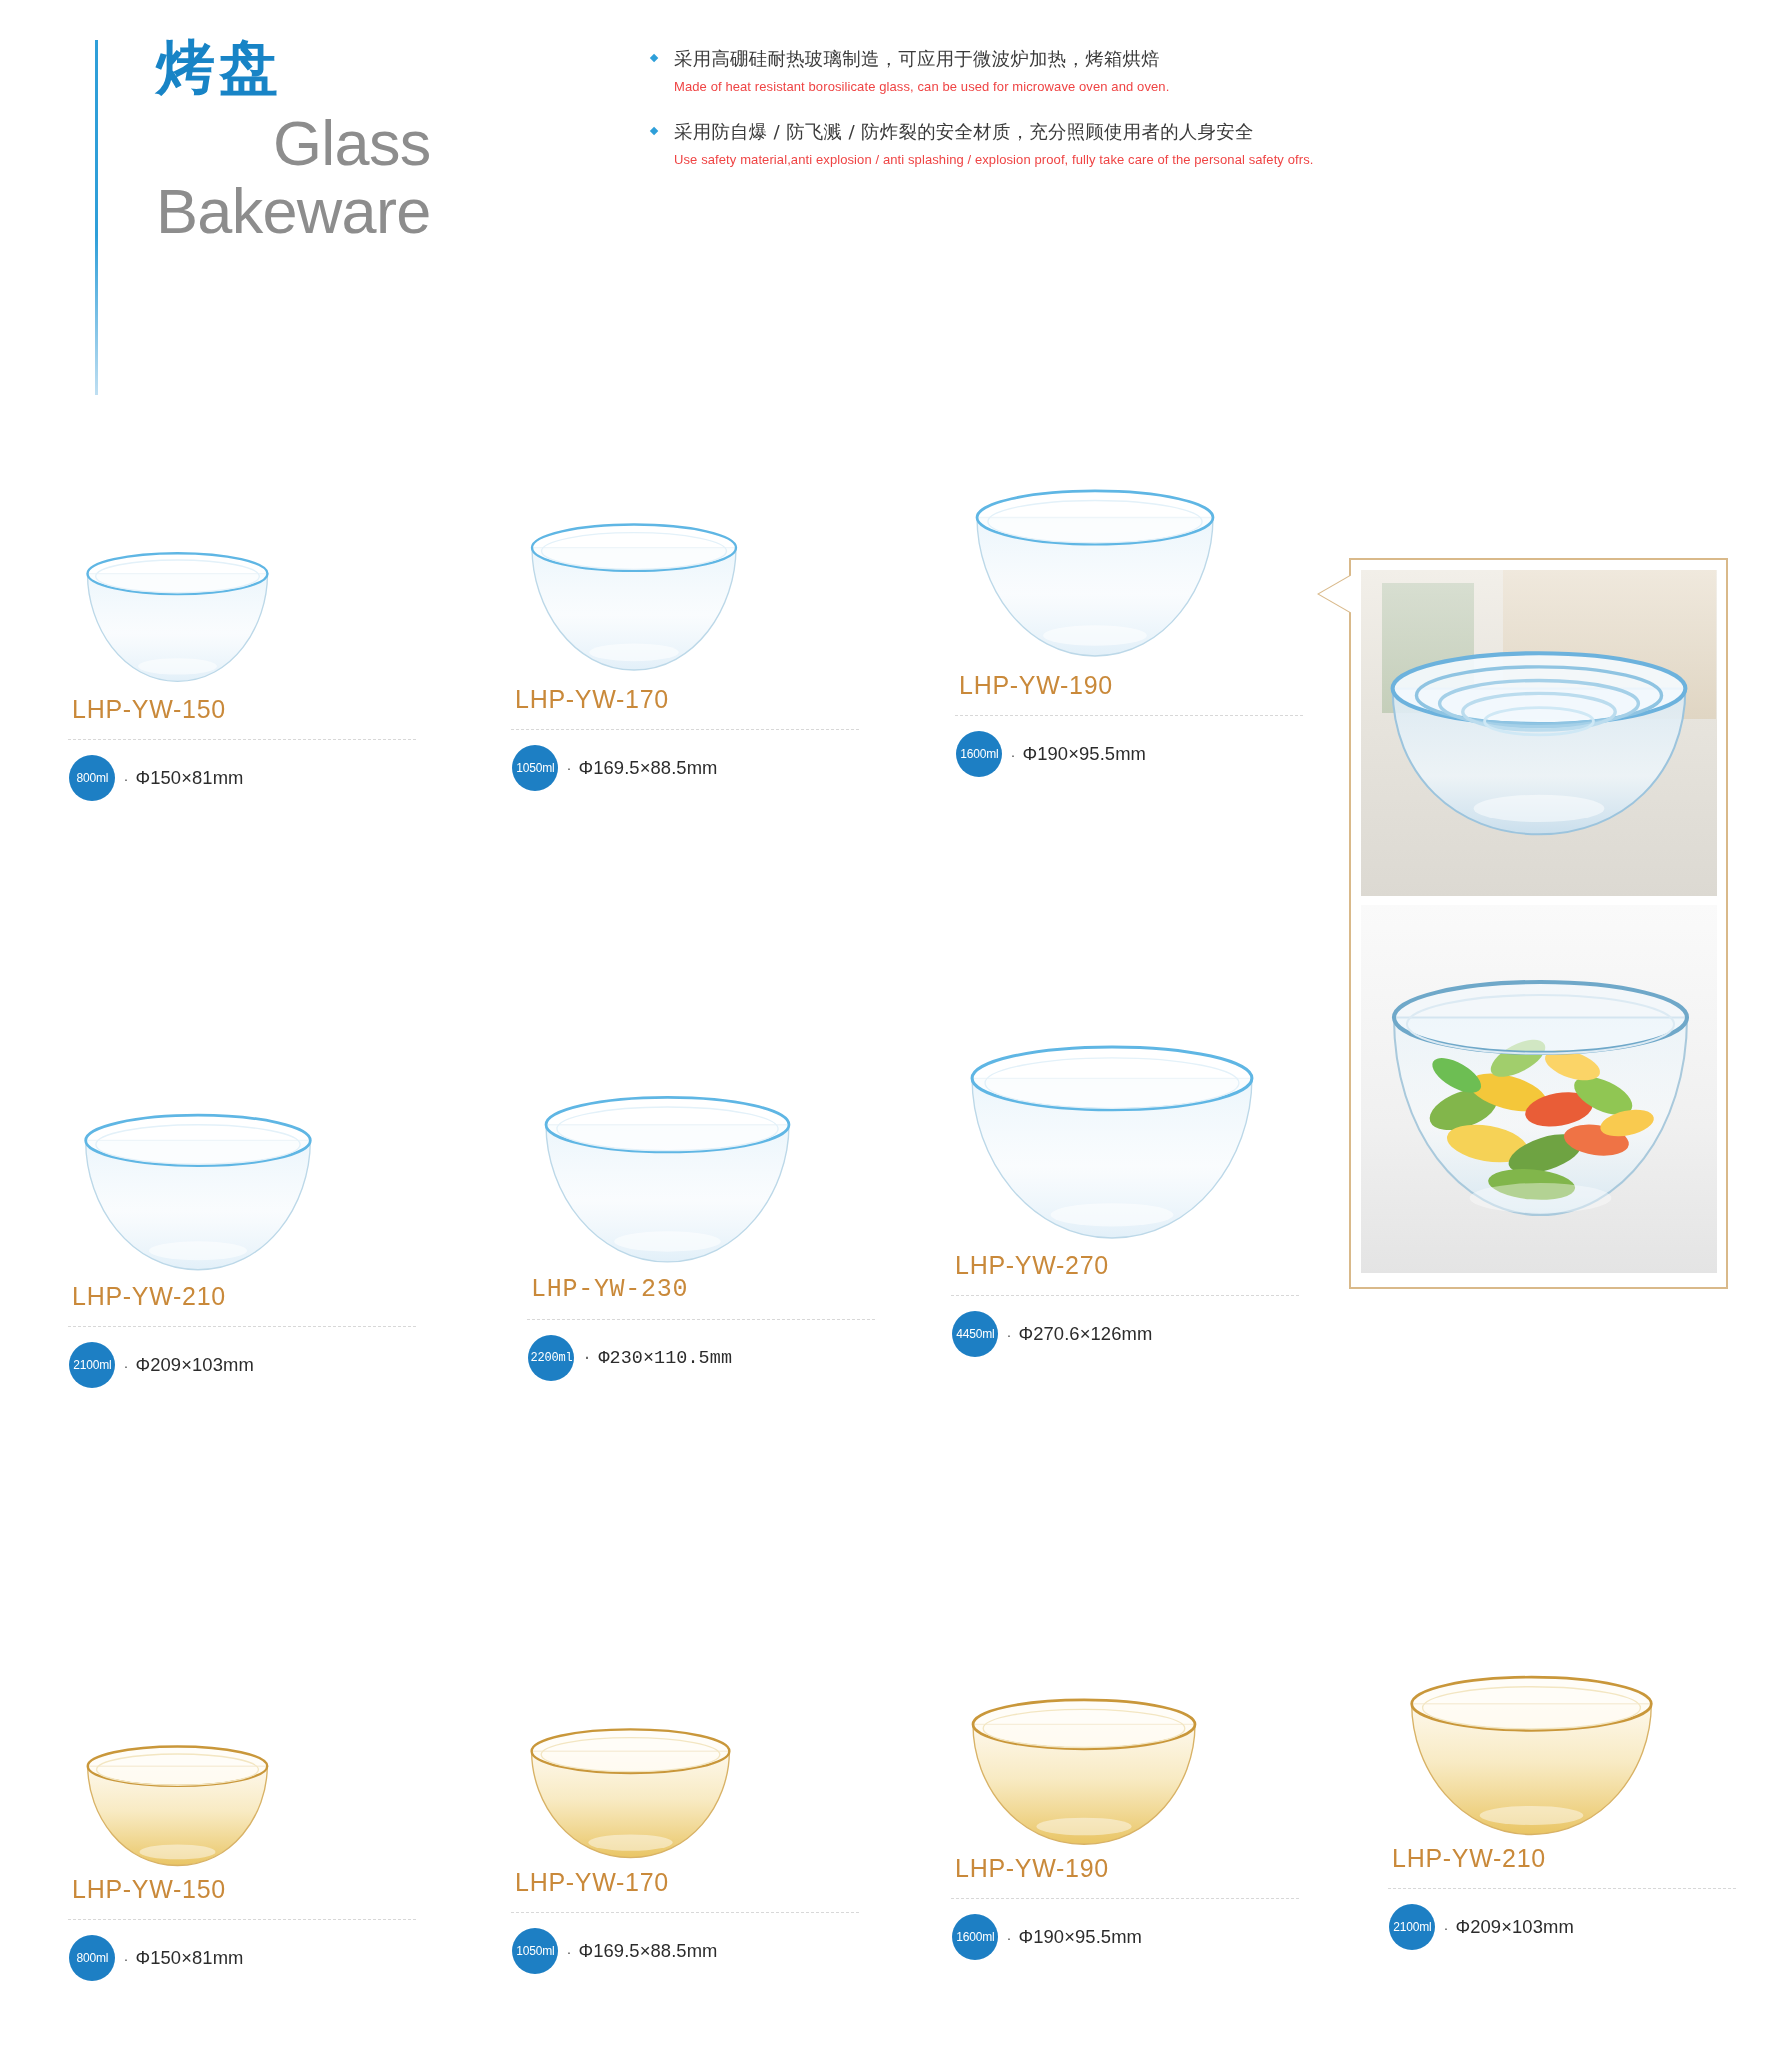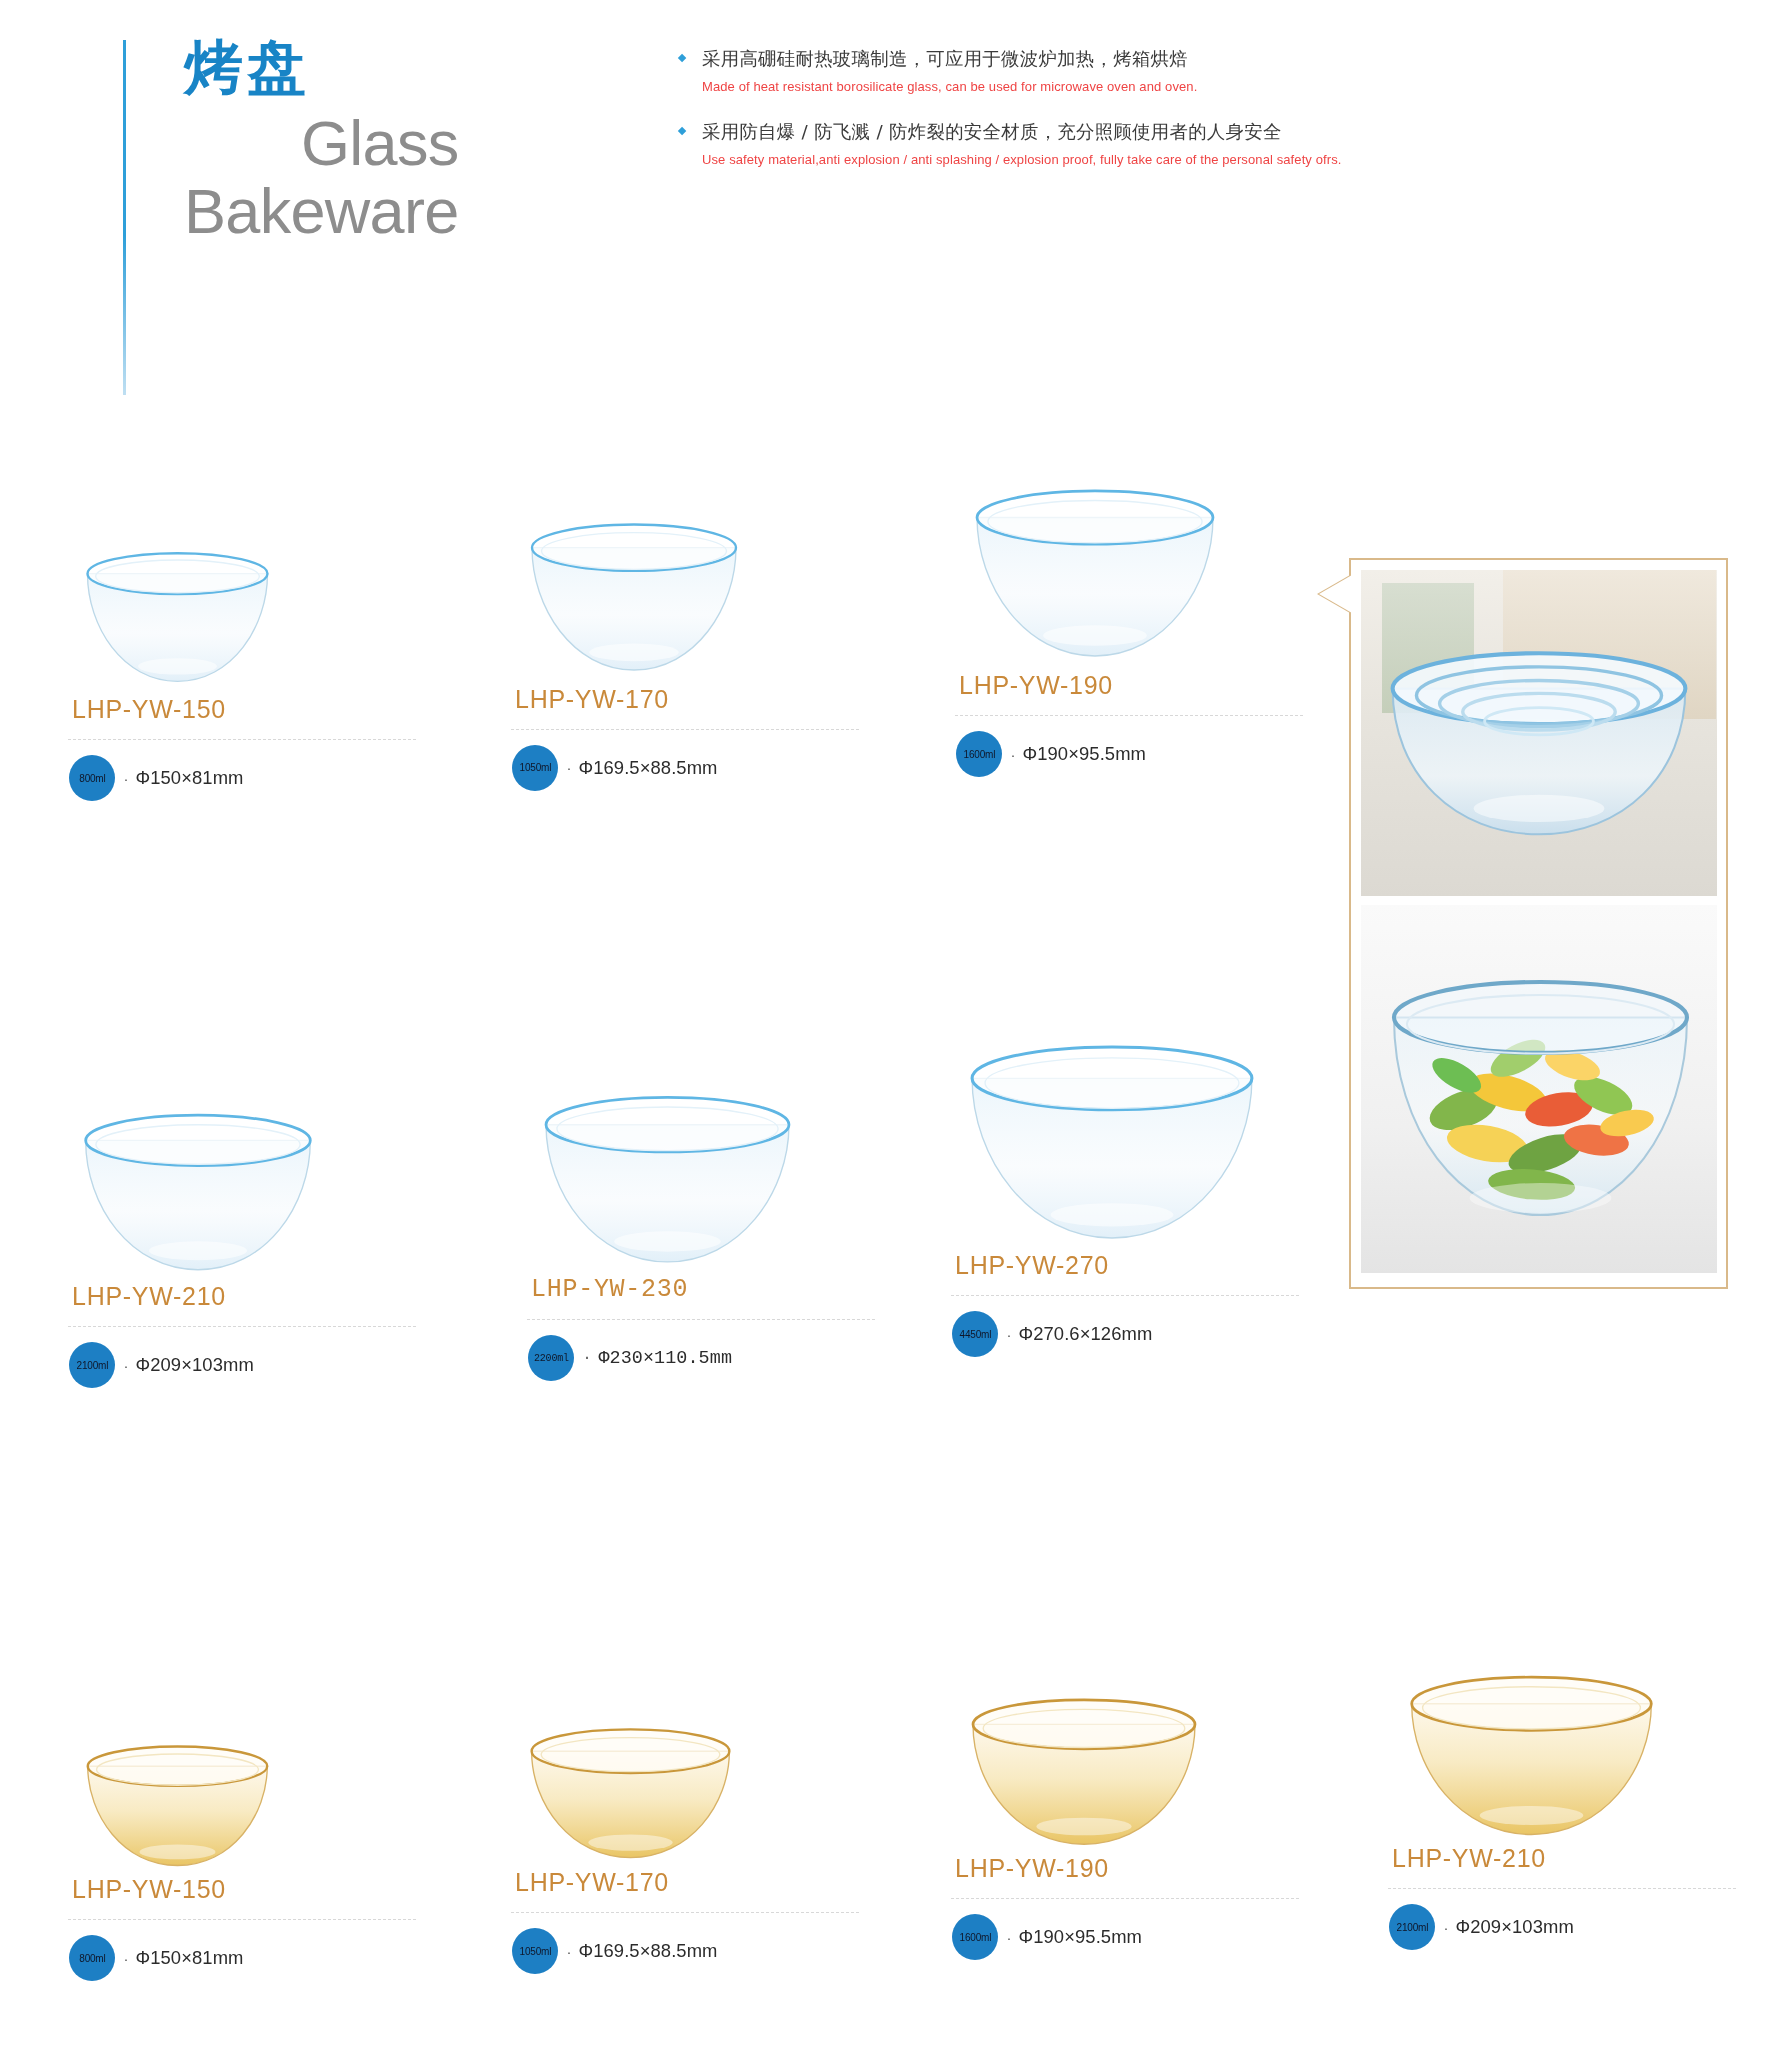--- a/index.html
+++ b/index.html
@@ -15,21 +15,20 @@
     position: relative;
     overflow: hidden;
   }
 
   
   .header {
     position: relative;
     padding: 38px 0 0 0;
     height: 382px;
     box-sizing: border-box;
-    margin-left: 28px;
   }
   .title-block {
     position: absolute;
     left: 95px;
     top: 34px;
     padding-left: 61px;
   }
   .title-rule {
     position: absolute;
     left: 0;
@@ -128,25 +127,25 @@
     margin-top: 15px;
     display: flex;
     align-items: center;
     padding-left: 1.4px;
   }
   .cap {
     width: 46px;
     height: 46px;
     border-radius: 50%;
     background: #1d7fc4;
-    color: #0f172a;
+    color: #ffffff;
     display: flex;
     align-items: center;
     justify-content: center;
-    font-size: 10px;
+    font-size: 12px;
     letter-spacing: -0.2px;
     flex: none;
   }
   .sep {
     color: #555;
     font-size: 15px;
     margin: 0 6.8px 0 8.2px;
   }
   .dim {
     font-size: 18.4px;

